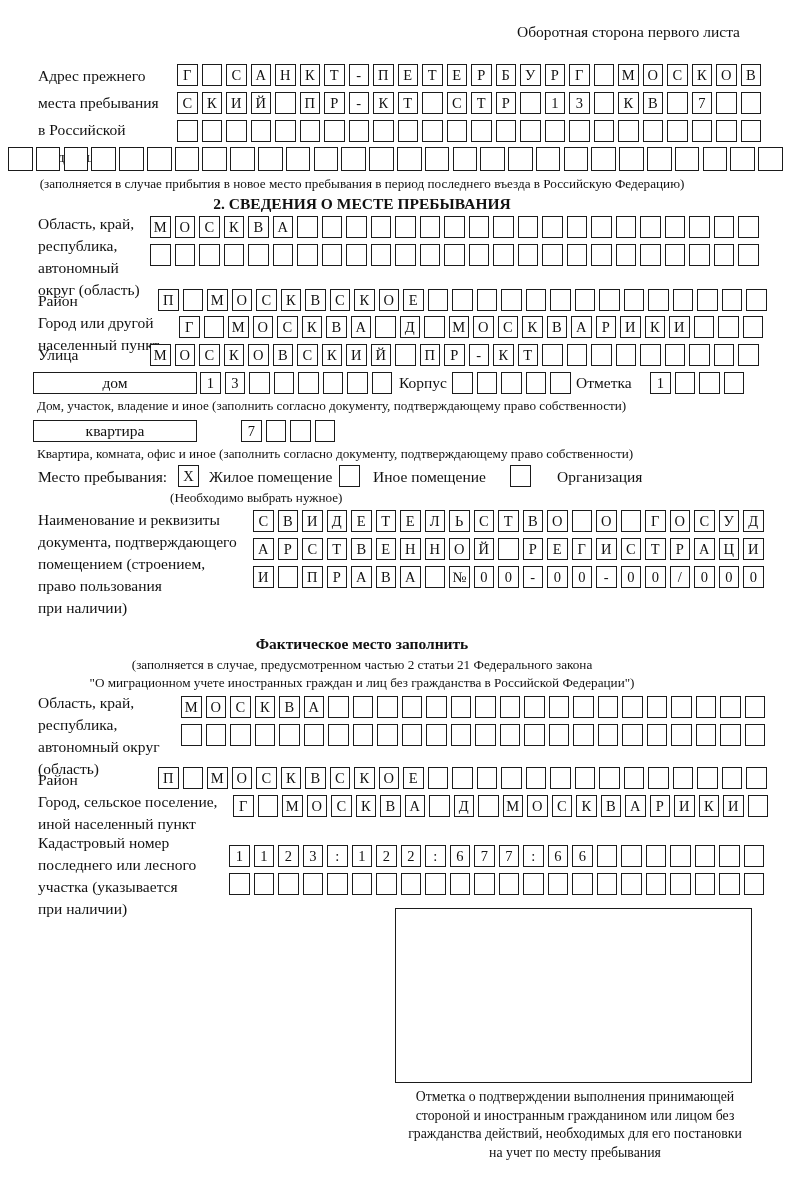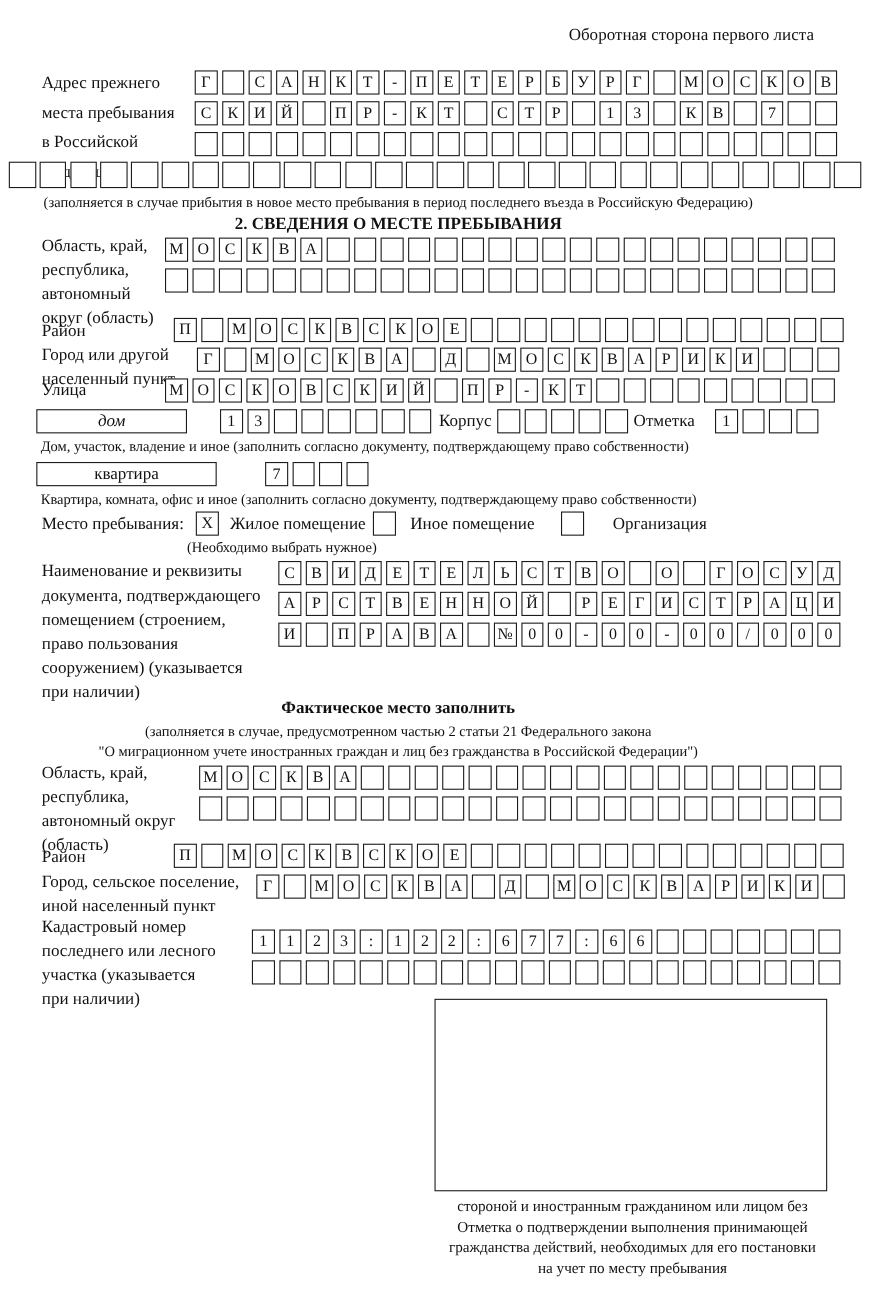--- a/index.html
+++ b/index.html
@@ -299,21 +299,21 @@
     <span class="cell"></span>
     <span class="cell"></span>
     <span class="cell"></span>
     <span class="cell"></span>
     <span class="cell"></span>
     <span class="cell"></span>
     <span class="cell"></span>
     <span class="cell"></span>
   </div>
 
-<div class="labelbox" style="top:372px; left:33px; width:137px;font-style:italic;">дом</div>
+<div class="labelbox" style="top:372px; left:33px; width:164px;">дом</div>
 <div class="cellrow" style="top:372px; left:200px;">
     <span class="cell">1</span>
     <span class="cell">3</span>
     <span class="cell"></span>
     <span class="cell"></span>
     <span class="cell"></span>
     <span class="cell"></span>
     <span class="cell"></span>
     <span class="cell"></span>
   </div>
@@ -350,21 +350,20 @@
 <div class="abs lbl" style="top:466px; left:373px;">Иное помещение</div>
 <div class="chk" style="top:465px; left:510px;"></div>
 <div class="abs lbl" style="top:466px; left:557px;">Организация</div>
 <div class="abs note" style="top:490px; left:170px; width:330px; ">(Необходимо выбрать нужное)</div>
 
 <div class="abs" style="top:509px; left:38px;">
   <div class="lbl">Наименование и реквизиты</div>
   <div class="lbl">документа, подтверждающего</div>
   <div class="lbl">помещением (строением,</div>
   <div class="lbl">право пользования</div>
-  <div class="lbl">сооружением) (указывается</div>
   <div class="lbl">при наличии)</div>
 </div>
 <div class="cellrow" style="top:510px; left:253px;">
     <span class="cell">С</span>
     <span class="cell">В</span>
     <span class="cell">И</span>
     <span class="cell">Д</span>
     <span class="cell">Е</span>
     <span class="cell">Т</span>
     <span class="cell">Е</span>
@@ -601,17 +600,17 @@
     <span class="cell"></span>
     <span class="cell"></span>
     <span class="cell"></span>
     <span class="cell"></span>
     <span class="cell"></span>
     <span class="cell"></span>
   </div>
 
 <div class="stampbox" style="top:908px; left:395px; width:357px; height:175px;"></div>
 <div class="stampnote" style="top:1088px; left:355px; width:440px;">
+  <div>Отметка о подтверждении выполнения принимающей</div>
   <div>стороной и иностранным гражданином или лицом без</div>
-  <div>Отметка о подтверждении выполнения принимающей</div>
   <div>гражданства действий, необходимых для его постановки</div>
   <div>на учет по месту пребывания</div>
 </div>
 
 </body></html>

